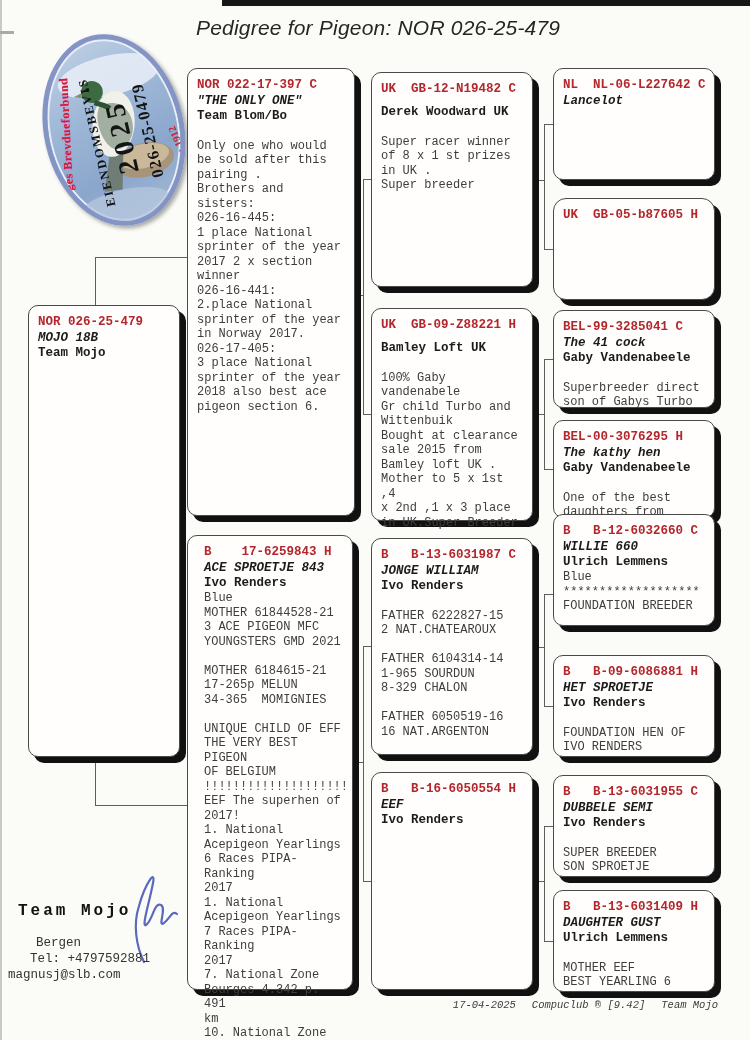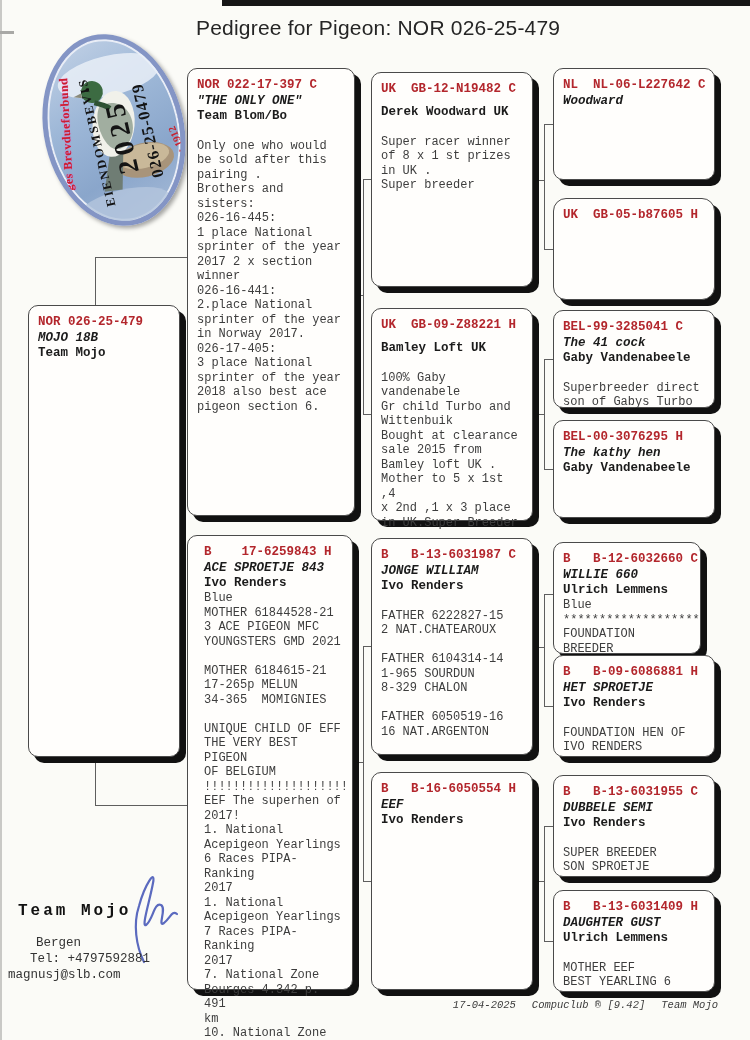--- a/index.html
+++ b/index.html
@@ -5,21 +5,21 @@
   html,body{margin:0;padding:0;}
   body{
     width:750px;height:1040px;position:relative;overflow:hidden;
     background:#fbfbf7;
     font-family:"Liberation Mono","DejaVu Sans Mono",monospace;
   }
   .artifact{position:absolute;}
   .title{
     position:absolute;left:196px;top:16px;
     font-family:"Liberation Sans","DejaVu Sans",sans-serif;
-    font-size:21px;color:#252525;letter-spacing:0.2px;
+    font-size:21px;color:#252525;letter-spacing:0.2px;font-style:italic;
   }
   
   .pbox{
     position:absolute;background:#fffefc;
     border:1.3px solid #4a4a4a;border-radius:10px;
     box-shadow:6px 6px 0 #111;
     padding:8px 9px;box-sizing:border-box;
   }
   .ring{font-weight:bold;color:#b3262c;font-size:12.5px;line-height:17px;white-space:pre;}
   .pname{font-weight:bold;font-style:italic;font-size:12.5px;color:#1b1b1b;line-height:15px;white-space:pre;}
@@ -230,21 +230,21 @@
 </div>
 
 <div class="pbox" style="left:371px;top:772px;width:162px;height:218px;">
   <div class="ring">B   B-16-6050554 H</div>
   <div class="pname">EEF</div>
   <div class="breeder">Ivo Renders</div>
 </div>
 
 <div class="pbox" style="left:553px;top:68px;width:162px;height:112px;">
   <div class="ring">NL  NL-06-L227642 C</div>
-  <div class="pname">Woodward</div>
+  <div class="pname">Lancelot</div>
   <div class="breeder"></div>
   <div class="pbody"></div>
 </div>
 
 <div class="pbox" style="left:553px;top:198px;width:162px;height:102px;border-radius:13px;">
   <div class="ring">UK  GB-05-b87605 H</div>
   <div class="pname"></div>
   <div class="breeder"></div>
   <div class="pbody"></div>
 </div>
@@ -255,23 +255,26 @@
   <div class="breeder">Gaby Vandenabeele</div>
   <div class="pbody">
 Superbreeder direct
 son of Gabys Turbo</div>
 </div>
 
 <div class="pbox" style="left:553px;top:420px;width:162px;height:98px;">
   <div class="ring">BEL-00-3076295 H</div>
   <div class="pname">The kathy hen</div>
   <div class="breeder">Gaby Vandenabeele</div>
-</div>
-
-<div class="pbox" style="left:553px;top:542px;width:148px;height:112px;">
+  <div class="pbody">
+One of the best
+daughters from</div>
+</div>
+
+<div class="pbox" style="left:553px;top:514px;width:162px;height:112px;">
   <div class="ring">B   B-12-6032660 C</div>
   <div class="pname">WILLIE 660</div>
   <div class="breeder">Ulrich Lemmens</div>
   <div class="pbody">Blue
 *******************
 FOUNDATION BREEDER</div>
 </div>
 
 <div class="pbox" style="left:553px;top:655px;width:162px;height:102px;">
   <div class="ring">B   B-09-6086881 H</div>

